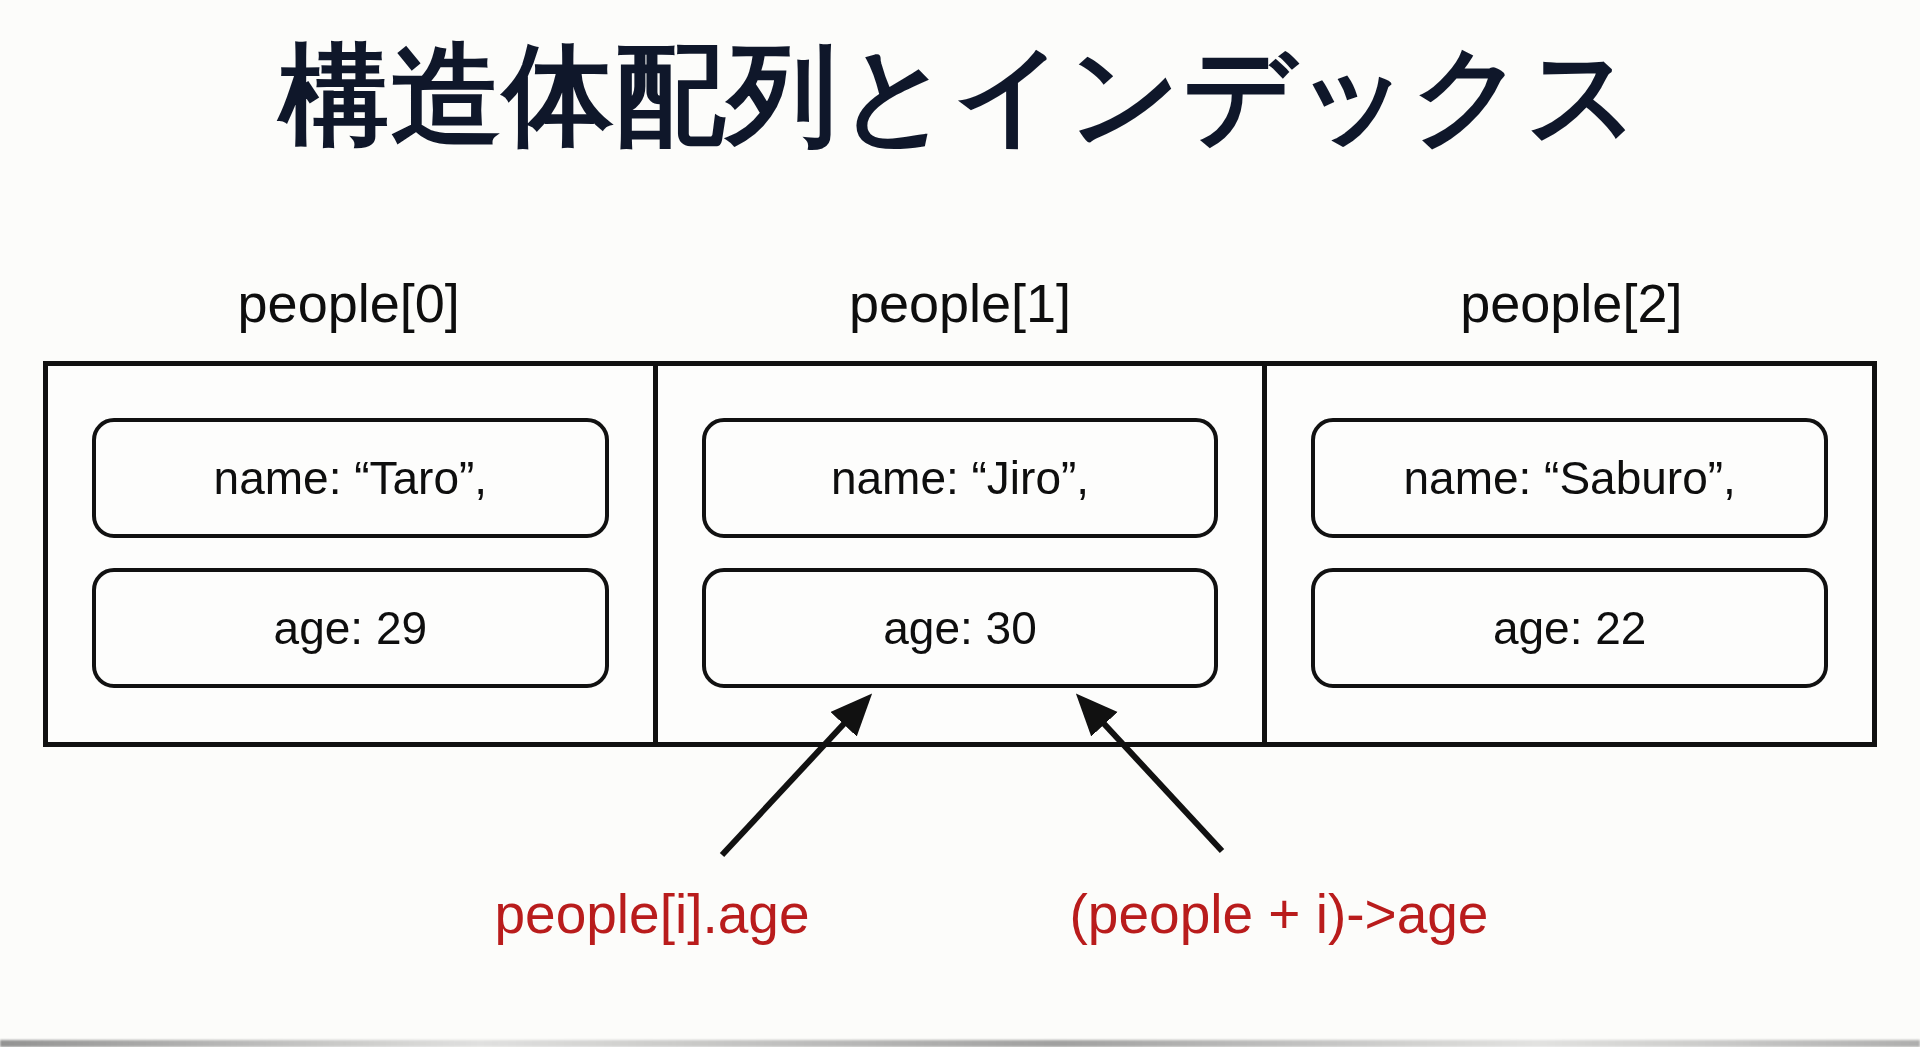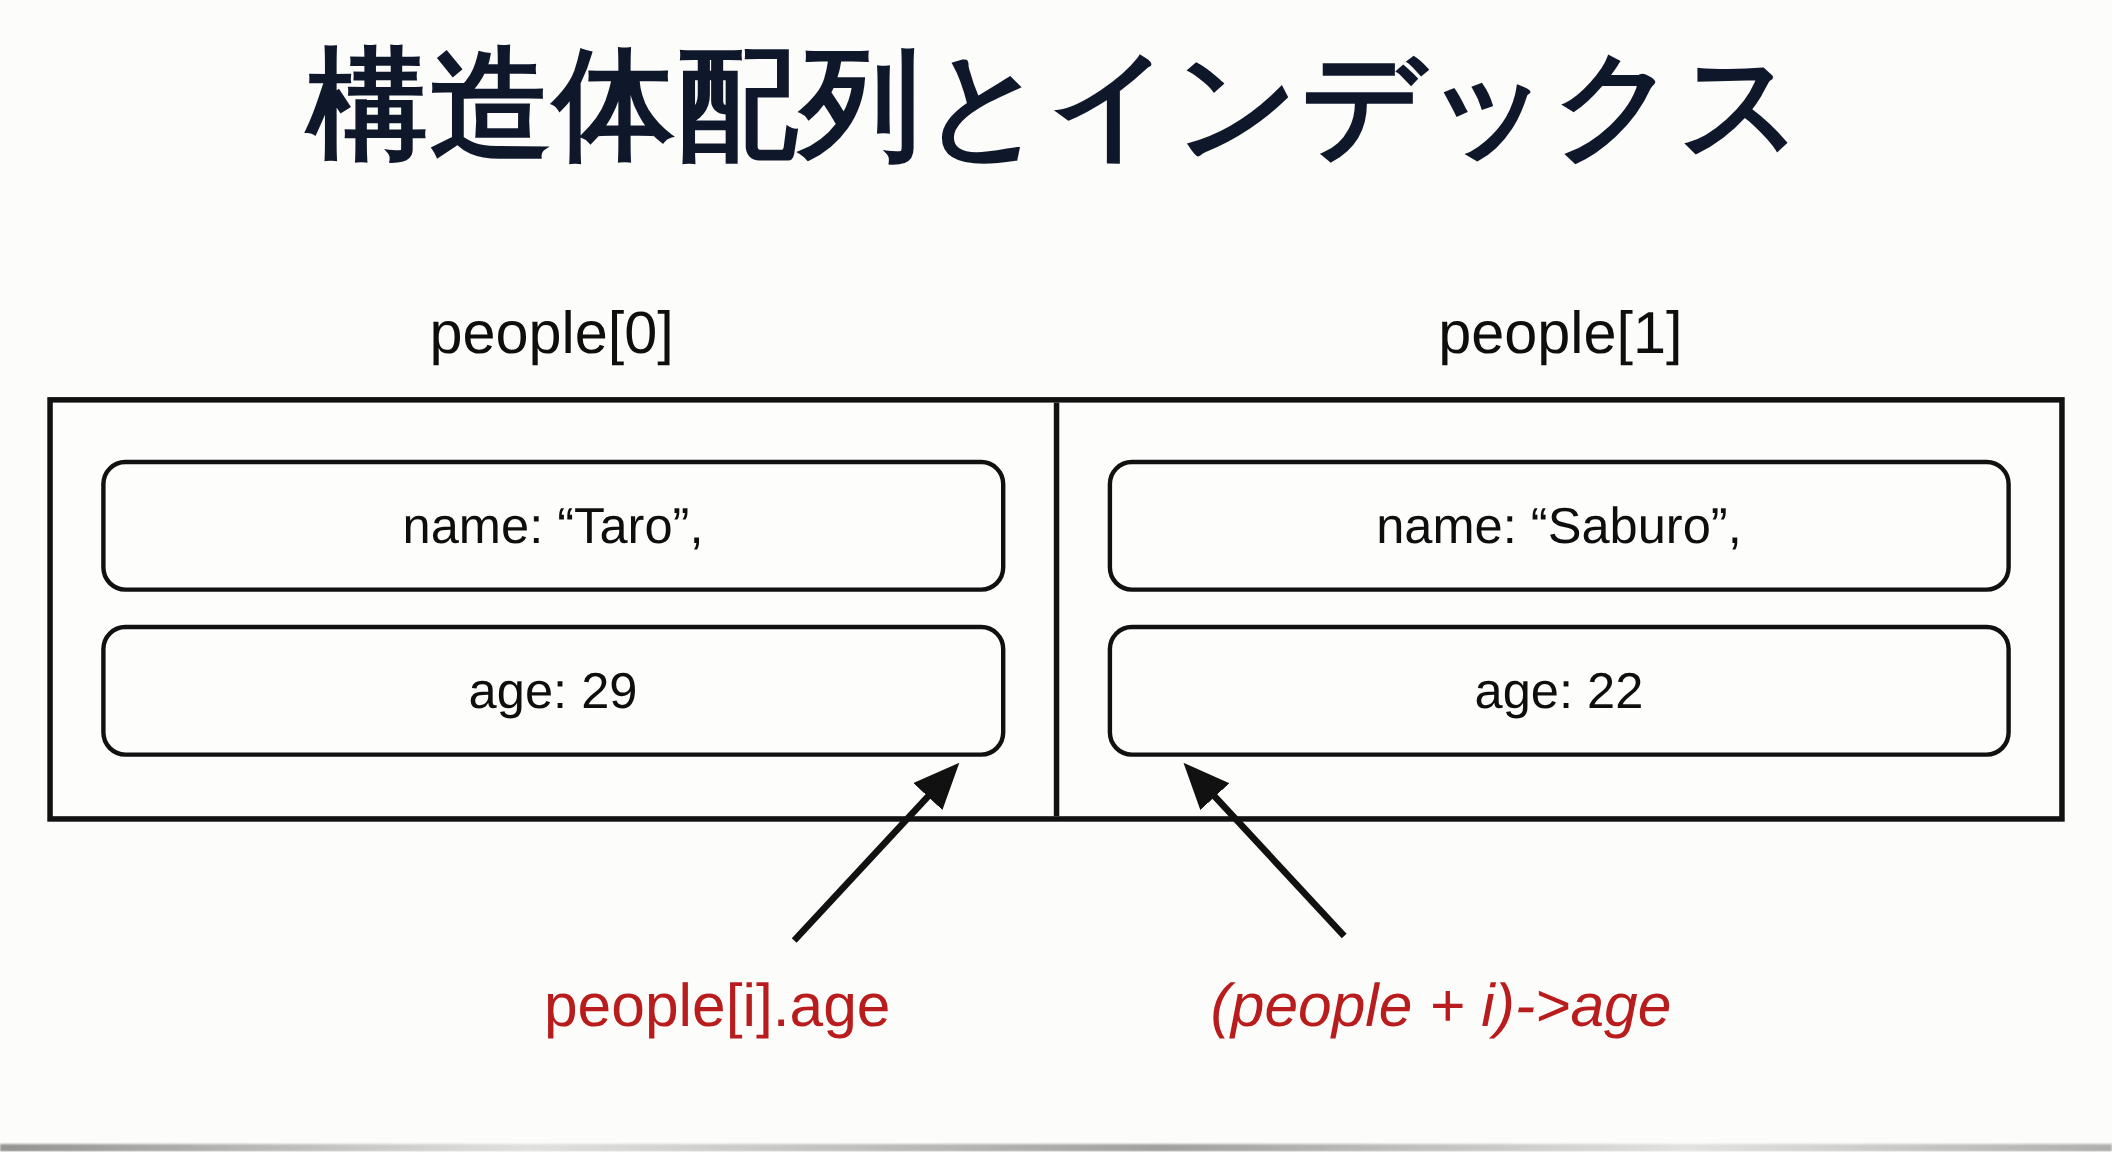--- a/index.html
+++ b/index.html
@@ -42,47 +42,52 @@
     position:absolute; left:0; top:0; width:1920px; height:1047px;
     pointer-events:none;
   }
 
   .annotations { position:absolute; top:882px; left:0; width:1920px; height:80px; }
   .ann {
     position:absolute; font-size:55px; white-space:nowrap;
     transform:translateX(-50%); color:#b91c1c;
   }
   .ann-left  { left:652px; }
-  .ann-right { left:1310px;font-style:italic; }
+  .ann-right { left:1279px; }
 
   .bottom-edge {
     position:absolute; left:0; bottom:0; width:100%; height:7px;
     background:linear-gradient(to right,
       rgba(60,60,60,.55), rgba(130,130,130,.22) 25%,
       rgba(70,70,70,.5) 55%, rgba(150,150,150,.25) 80%,
       rgba(80,80,80,.45));
     filter:blur(1px);
   }
 </style>
 </head>
 <body>
 
 <div class="canvas">
 
   <div class="title">構造体配列とインデックス</div>
 
   <div class="col-labels">
     <div class="col-label">people[0]</div>
     <div class="col-label">people[1]</div>
+    <div class="col-label">people[2]</div>
   </div>
 
   <div class="array-box">
     <div class="cell">
       <div class="field">name: “Taro”,</div>
       <div class="field">age: 29</div>
+    </div>
+    <div class="cell">
+      <div class="field">name: “Jiro”,</div>
+      <div class="field">age: 30</div>
     </div>
     <div class="cell">
       <div class="field">name: “Saburo”,</div>
       <div class="field">age: 22</div>
     </div>
   </div>
 
   <svg class="arrows" viewBox="0 0 1920 1047" xmlns="http://www.w3.org/2000/svg">
     <defs>
       <marker id="arrowhead" markerWidth="8" markerHeight="7" refX="5.5" refY="3" orient="auto">

